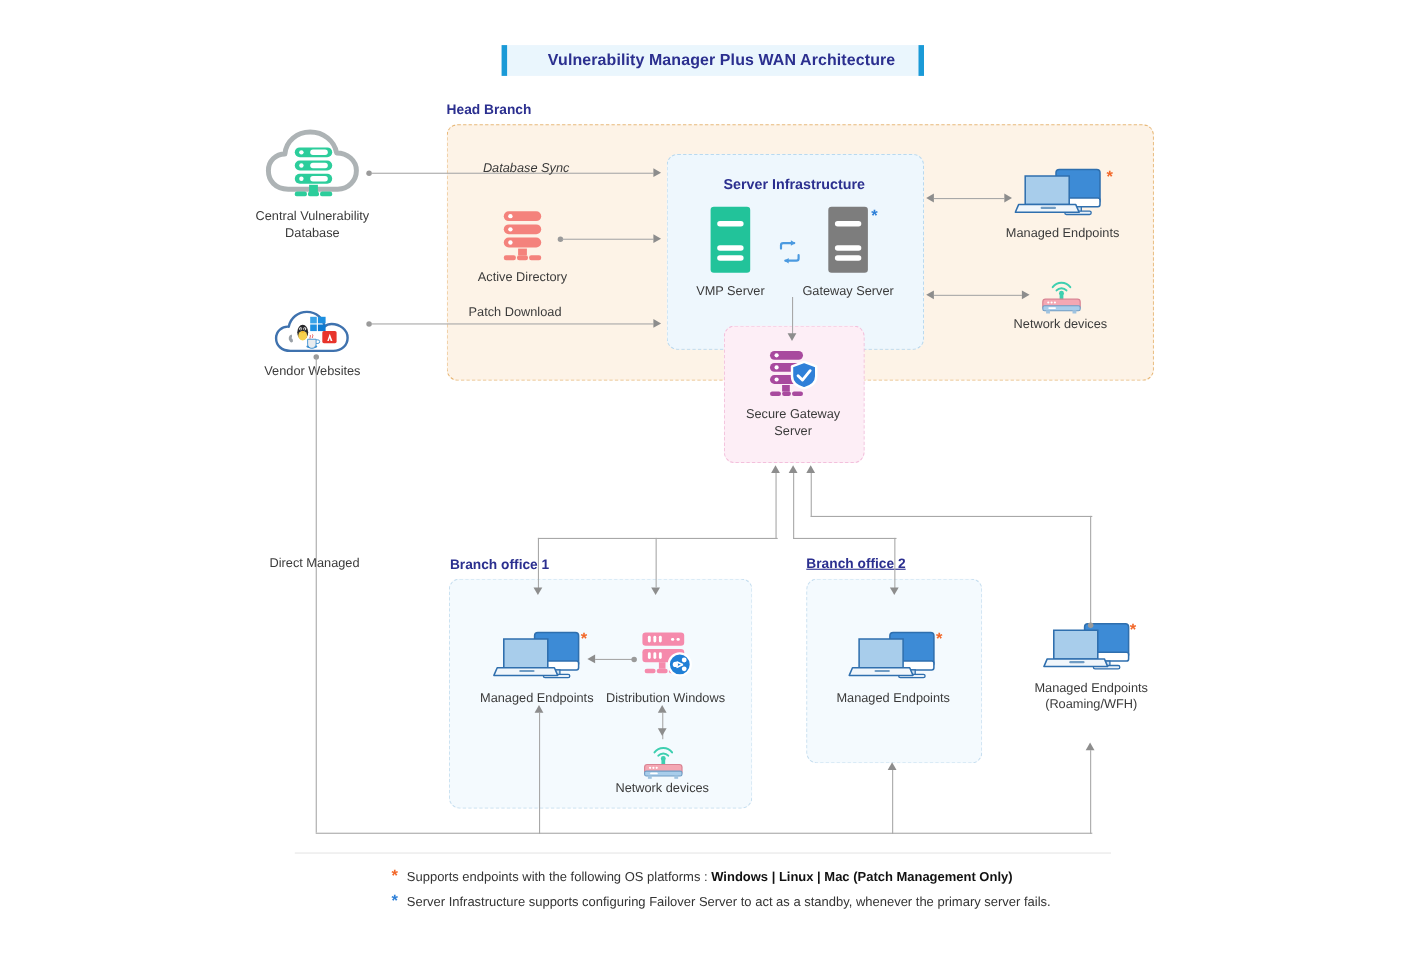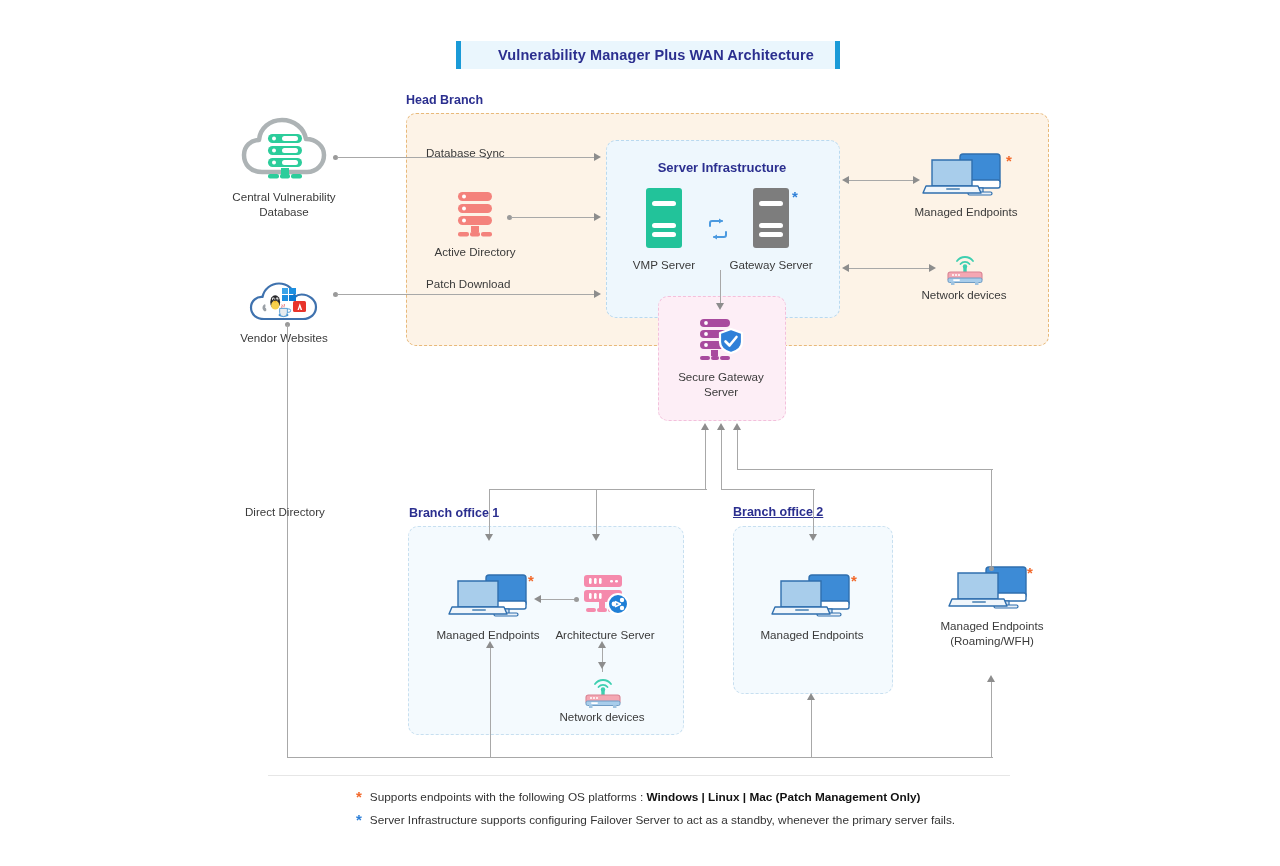--- a/index.html
+++ b/index.html
@@ -287,21 +287,21 @@
       <circle cx="36" cy="31" r="10" fill="#1f7fd6" stroke="#ffffff" stroke-width="2"></circle>
       <g fill="#ffffff">
         <circle cx="40" cy="27" r="2.2"></circle>
           <circle cx="40" cy="35" r="2.2"></circle>
           <circle cx="32" cy="31" r="2.4"></circle>
         <rect x="33" y="27.8" width="6.5" height="1.5" transform="rotate(25 33 28.5)"></rect>
         <rect x="33" y="33" width="6.5" height="1.5" transform="rotate(-25 33 33.8)"></rect>
       </g>
     </svg>
   </div>
-  <div class="abs nlabel" style="left:545px;top:628px;width:120px;">Architecture Server</div>
+  <div class="abs nlabel" style="left:545px;top:628px;width:120px;">Distribution Windows</div>
 
   <div class="abs" style="left:582px;top:675px;width:42px;height:34px;">
     <svg width="42" height="34" viewBox="0 0 42 34">
       <path d="M13 9 a10 10 0 0 1 16 0" fill="none" stroke="#3ecfb0" stroke-width="1.8" stroke-linecap="round"></path>
       <path d="M16.5 12 a6 6 0 0 1 9 0" fill="none" stroke="#3ecfb0" stroke-width="1.8" stroke-linecap="round"></path>
       <circle cx="21" cy="14.5" r="2.2" fill="#3ecfb0"></circle>
       <rect x="19.3" y="15" width="3.4" height="7" fill="#3ecfb0"></rect>
       <rect x="4" y="20" width="34" height="9" rx="2.5" fill="#f4a7b3" stroke="#d98494" stroke-width="1.1"></rect>
       <rect x="4" y="26" width="34" height="4.5" rx="1.6" fill="#a8cdeb" stroke="#6f9cc4" stroke-width="1"></rect>
       <g fill="#ffffff">
@@ -343,21 +343,21 @@
   </div>
   <div class="abs aster aster-orange" style="left:1027px;top:568px;">*</div>
   <div class="abs nlabel" style="left:922px;top:619px;width:140px;">
     <span>Managed Endpoints</span><br>
     <span>(Roaming/WFH)</span>
   </div>
 
   <div class="abs dot" style="left:333px;top:155px;"></div>
   <div class="abs hline" style="left:337px;top:157px;width:257px;"></div>
   <div class="abs arr arr-r" style="left:594px;top:153px;"></div>
-  <div class="abs conn-label" style="left:426px;top:146px;">Database Sync</div>
+  <div class="abs conn-label" style="left:439px;top:146px;font-style:italic;">Database Sync</div>
 
   <div class="abs dot" style="left:507px;top:215px;"></div>
   <div class="abs hline" style="left:511px;top:217px;width:83px;"></div>
   <div class="abs arr arr-r" style="left:594px;top:213px;"></div>
 
   <div class="abs dot" style="left:333px;top:292px;"></div>
   <div class="abs hline" style="left:337px;top:294px;width:257px;"></div>
   <div class="abs arr arr-r" style="left:594px;top:290px;"></div>
   <div class="abs conn-label" style="left:426px;top:277px;">Patch Download</div>
 
@@ -396,21 +396,21 @@
   <div class="abs arr arr-l" style="left:534px;top:595px;"></div>
   <div class="abs hline" style="left:541px;top:599px;width:34px;"></div>
   <div class="abs dot" style="left:574px;top:597px;"></div>
 
   <div class="abs arr arr-u" style="left:598px;top:641px;"></div>
   <div class="abs vline" style="left:602px;top:648px;height:24px;"></div>
   <div class="abs arr arr-d" style="left:598px;top:662px;"></div>
 
   <div class="abs dot" style="left:285px;top:322px;"></div>
   <div class="abs vline" style="left:287px;top:325px;height:432px;"></div>
-  <div class="abs conn-label" style="left:245px;top:505px;">Direct Directory</div>
+  <div class="abs conn-label" style="left:245px;top:505px;">Direct Managed</div>
   <div class="abs hline" style="left:287px;top:757px;width:706px;"></div>
 
   <div class="abs vline" style="left:490px;top:648px;height:110px;"></div>
   <div class="abs arr arr-u" style="left:486px;top:641px;"></div>
 
   <div class="abs vline" style="left:811px;top:700px;height:58px;"></div>
   <div class="abs arr arr-u" style="left:807px;top:693px;"></div>
 
   <div class="abs vline" style="left:991px;top:682px;height:76px;"></div>
   <div class="abs arr arr-u" style="left:987px;top:675px;"></div>

